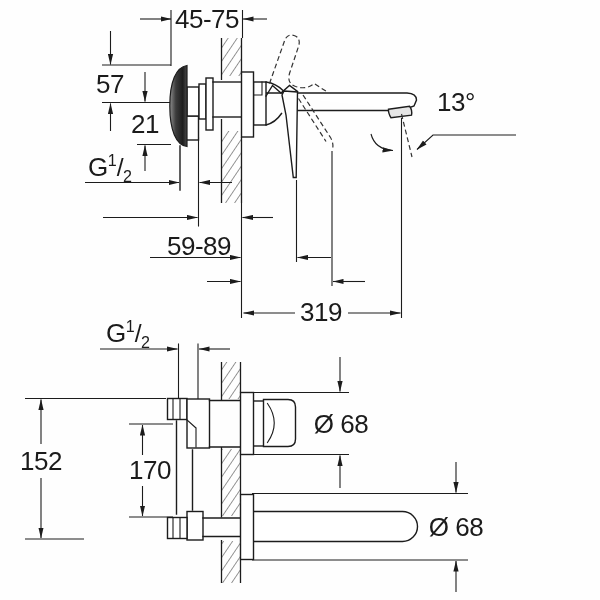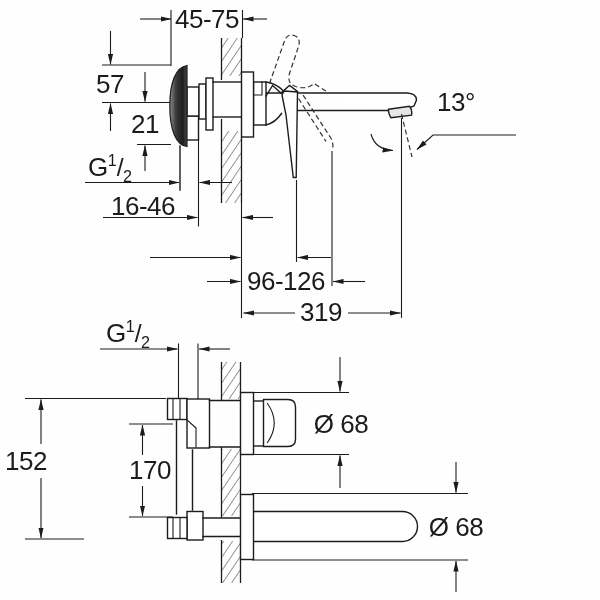--- a/index.html
+++ b/index.html
@@ -171,25 +171,24 @@
     <line x1="456" y1="592" x2="456" y2="561" marker-end="url(#ah)"></line>
   </g>
 </svg>
 
   <div class="lbl" style="left:207px;top:19px">45-75</div>
   <div class="lbl" style="left:110px;top:84px">57</div>
   <div class="lbl" style="left:145px;top:124px">21</div>
   <div class="lbl" style="left:110px;top:168px">
     <span>G</span><sup>1</sup><span class="sl">/</span><sub>2</sub>
   </div>
-  <div class="lbl" style="left:143px;top:206px">16-46</div>
-  <div class="lbl" style="left:286px;top:281px">96-126</div>
+  <div class="lbl" style="left:199px;top:246px">59-89</div>
   <div class="lbl" style="left:321px;top:312px">319</div>
   <div class="lbl" style="left:456px;top:102px">13°</div>
 
   <div class="lbl" style="left:128px;top:334px">
     <span>G</span><sup>1</sup><span class="sl">/</span><sub>2</sub>
   </div>
-  <div class="lbl" style="left:26px;top:461px">152</div>
+  <div class="lbl" style="left:41px;top:461px">152</div>
   <div class="lbl" style="left:150px;top:470px">170</div>
   <div class="lbl" style="left:341px;top:424px">Ø 68</div>
   <div class="lbl" style="left:456px;top:527px">Ø 68</div>
 </div>
 
 </body></html>

